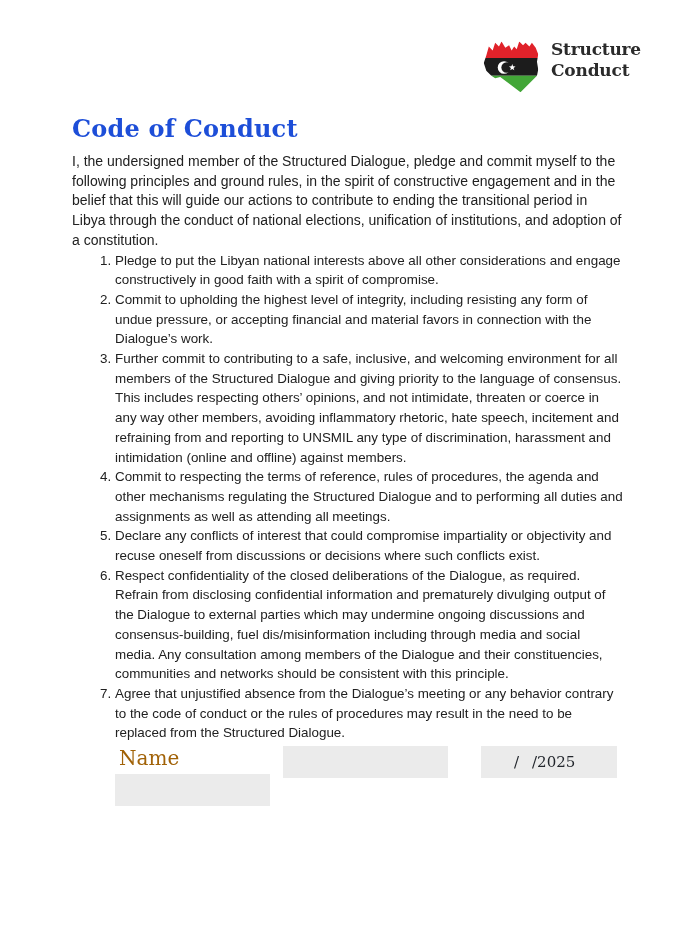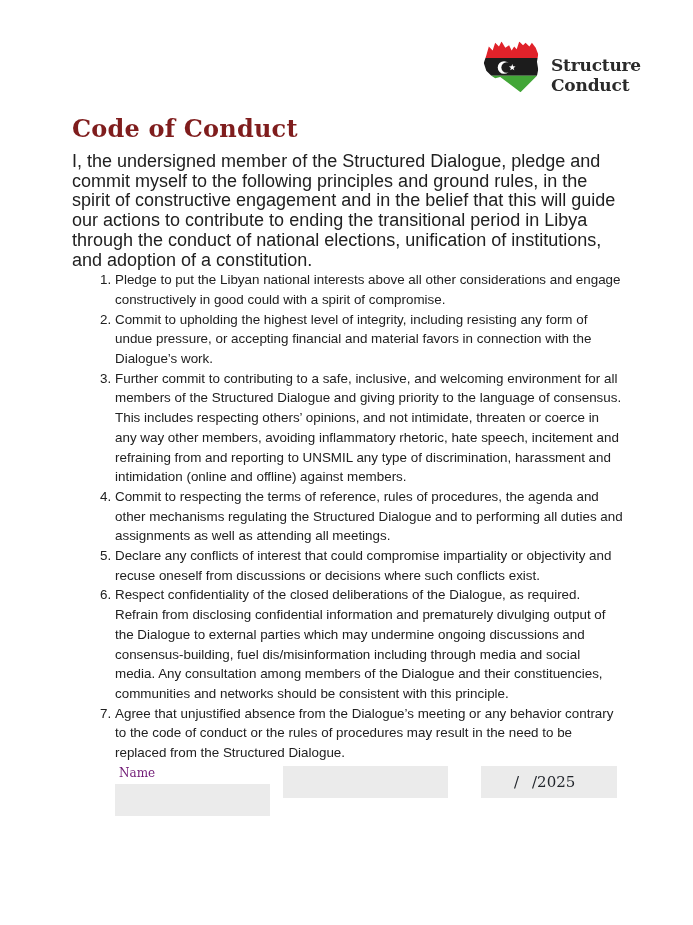--- a/index.html
+++ b/index.html
@@ -9,45 +9,45 @@
     position: relative;
     overflow: hidden;
     font-family: "Liberation Sans", sans-serif;
     color: #212121;
   }
   .page { position: absolute; inset: 0; background: #ffffff; }
 
   
   .logo {
     position: absolute; top: 39px; left: 480px;
-    display: flex; align-items: flex-end; gap: 9px;
+    display: flex; align-items: flex-start; gap: 9px;
   }
   .logo-mark { width: 62px; height: 57px; display:block; }
   .logo-text {
     font-family: "DejaVu Serif", serif;
     font-weight: bold;
     font-size: 17px;
     line-height: 1.22;
     color: #2b2b2b;
     letter-spacing: -0.2px;
   }
 
   
   .content { position: absolute; left: 72px; top: 114px; width: 552px; }
   .doc-title {
     margin: 0 0 9px 0;
     font-family: "DejaVu Serif", serif;
     font-weight: bold;
     font-size: 24px;
-    color: #7f1d1d;
+    color: #1d4ed8;
     letter-spacing: 0.2px;
   }
   .intro {
     margin: 0;
-    font-size: 18px;
+    font-size: 14px;
     line-height: 19.7px;
   }
   ol.rules {
     margin: 0;
     padding: 0 0 0 43px;
   }
   ol.rules li {
     font-size: 13.4px;
     line-height: 19.7px;
   }
@@ -56,22 +56,22 @@
   .sign-row { position: relative; height: 64px; margin-top: 3px; }
   .field { position: absolute; top: 0; }
   .field-name { left: 43px; }
   .field-signature { left: 211px; }
   .field-date { left: 409px; }
   .field-label {
     display: block;
     padding-left: 4px;
     margin-bottom: 4px;
     font-family: "DejaVu Serif", serif;
-    font-size: 12px;
-    color: #701a75;
+    font-size: 20px;
+    color: #a16207;
   }
   .field-box {
     background: #ebebeb;
     height: 32px;
   }
   .field-name .field-box { width: 155px; }
   .field-signature .field-box { width: 165px; }
   .field-date .field-box {
     width: 136px;
     display: flex; align-items: center;
@@ -108,21 +108,21 @@
       <div>Conduct</div>
     </div>
   </div>
 
   <div class="content">
     <h1 class="doc-title">Code of Conduct</h1>
 
     <p class="intro">I, the undersigned member of the Structured Dialogue, pledge and commit myself to the following principles and ground rules, in the spirit of constructive engagement and in the belief that this will guide our actions to contribute to ending the transitional period in Libya through the conduct of national elections, unification of institutions, and adoption of a constitution.</p>
 
     <ol class="rules">
-      <li>Pledge to put the Libyan national interests above all other considerations and engage constructively in good could with a spirit of compromise.</li>
+      <li>Pledge to put the Libyan national interests above all other considerations and engage constructively in good faith with a spirit of compromise.</li>
       <li>Commit to upholding the highest level of integrity, including resisting any form of undue pressure, or accepting financial and material favors in connection with the Dialogue’s work.</li>
       <li>Further commit to contributing to a safe, inclusive, and welcoming environment for all members of the Structured Dialogue and giving priority to the language of consensus. This includes respecting others’ opinions, and not intimidate, threaten or coerce in any way other members, avoiding inflammatory rhetoric, hate speech, incitement and refraining from and reporting to UNSMIL any type of discrimination, harassment and intimidation (online and offline) against members.</li>
       <li>Commit to respecting the terms of reference, rules of procedures, the agenda and other mechanisms regulating the Structured Dialogue and to performing all duties and assignments as well as attending all meetings.</li>
       <li>Declare any conflicts of interest that could compromise impartiality or objectivity and recuse oneself from discussions or decisions where such conflicts exist.</li>
       <li>Respect confidentiality of the closed deliberations of the Dialogue, as required. Refrain from disclosing confidential information and prematurely divulging output of the Dialogue to external parties which may undermine ongoing discussions and consensus-building, fuel dis/misinformation including through media and social media. Any consultation among members of the Dialogue and their constituencies, communities and networks should be consistent with this principle.</li>
       <li>Agree that unjustified absence from the Dialogue’s meeting or any behavior contrary to the code of conduct or the rules of procedures may result in the need to be replaced from the Structured Dialogue.</li>
     </ol>
 
     <div class="sign-row">
 

